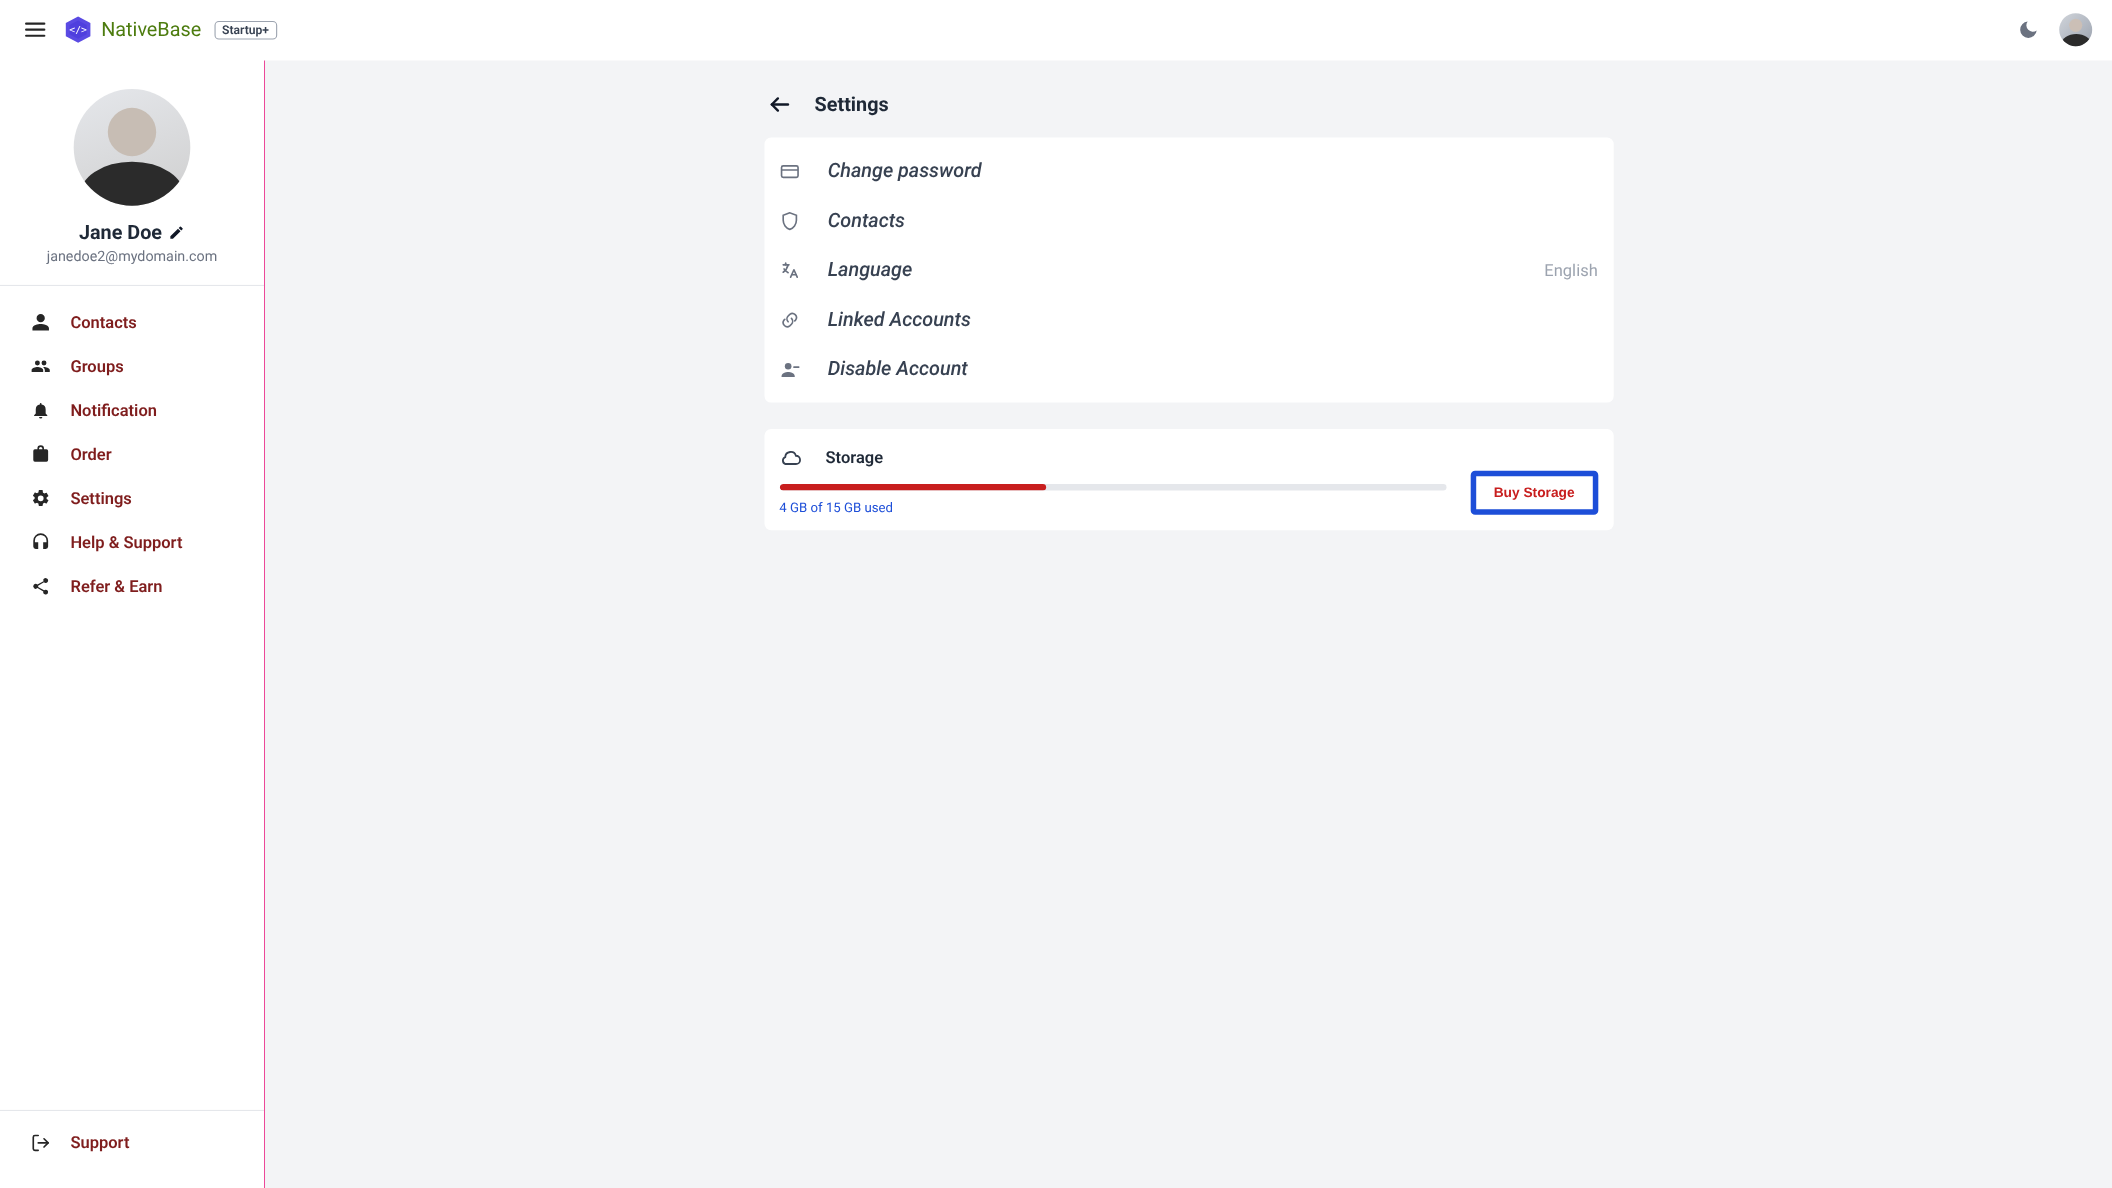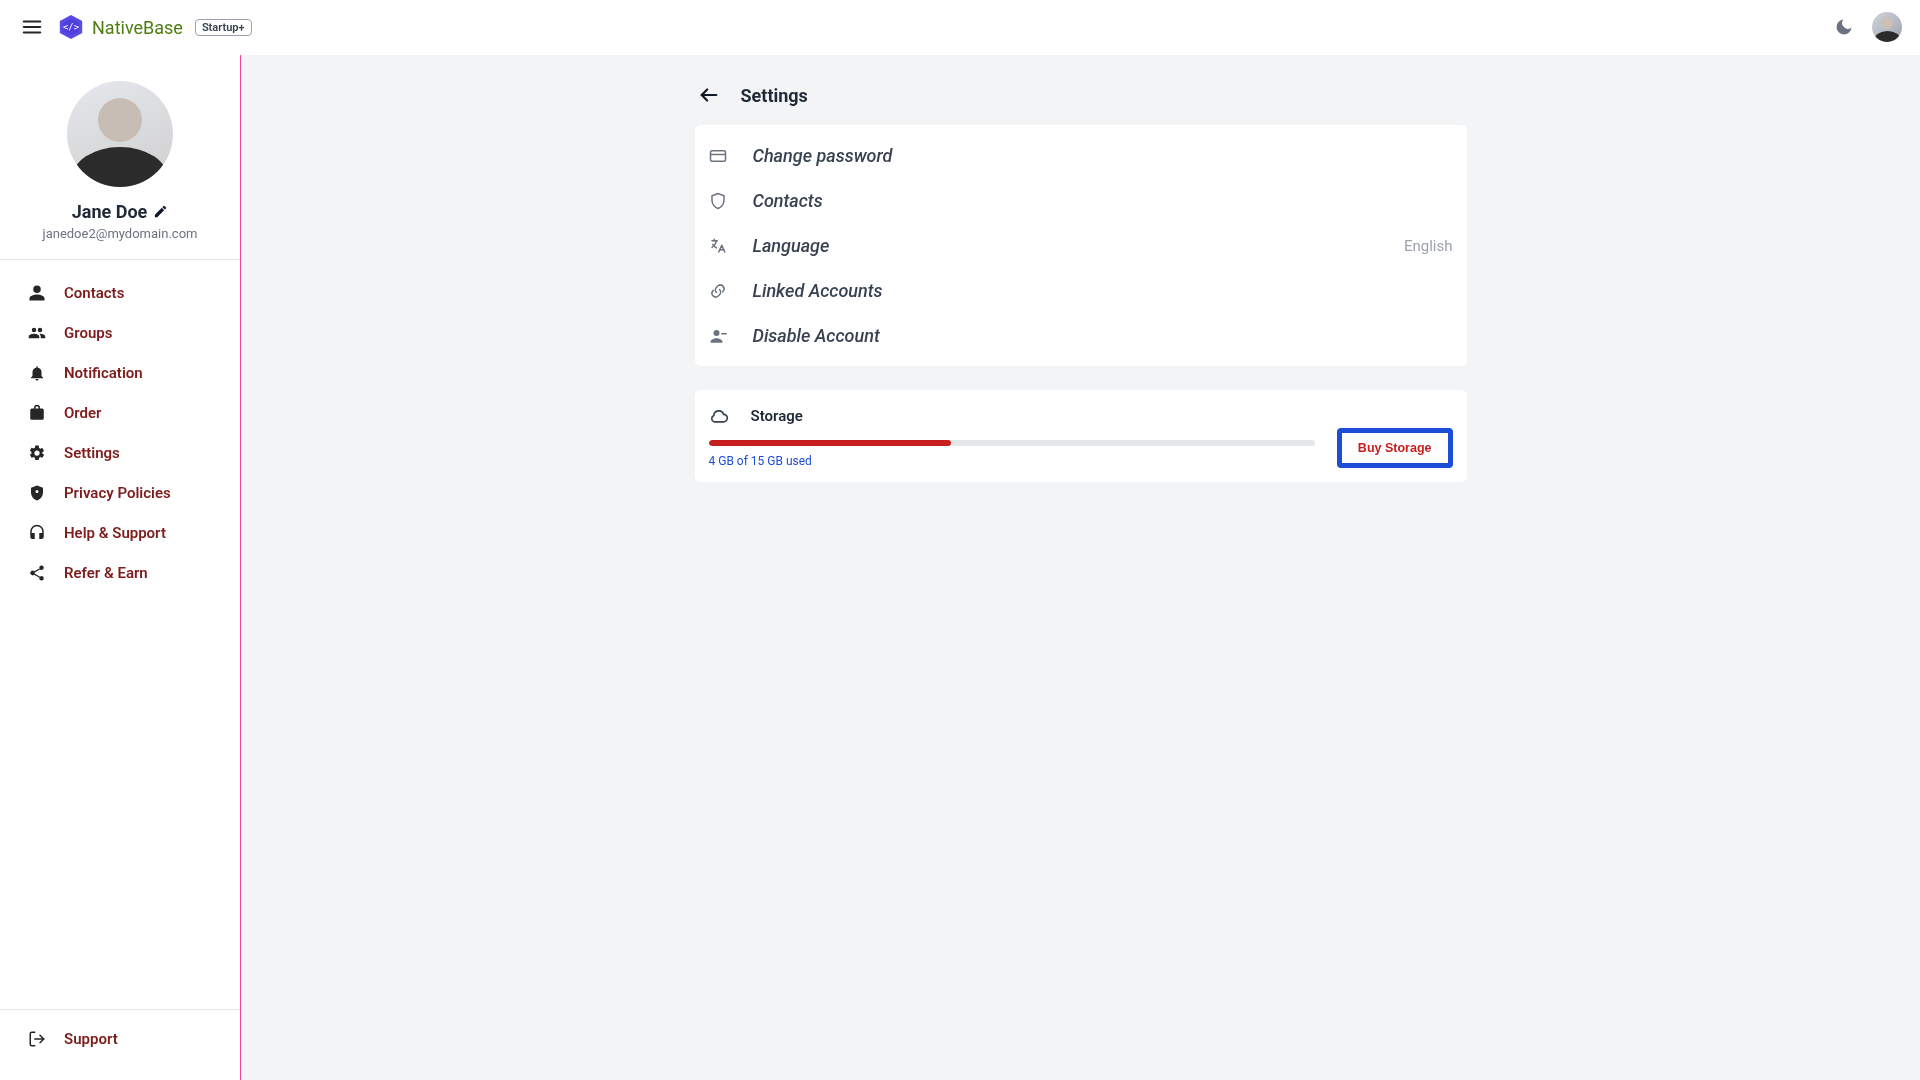--- a/index.html
+++ b/index.html
@@ -143,28 +143,20 @@
           <span class="mi">
               <svg width="18" height="18" viewBox="0 0 24 24" fill="#262626">
                 <path d="M19.14 12.94a7.49 7.49 0 0 0 .05-.94 7.49 7.49 0 0 0-.05-.94l2.03-1.58a.5.5 0 0 0 .12-.64l-1.92-3.32a.5.5 0 0 0-.6-.22l-2.39.96a7.34 7.34 0 0 0-1.62-.94l-.36-2.54A.5.5 0 0 0 13.9 2h-3.8a.5.5 0 0 0-.5.42l-.36 2.54a7.34 7.34 0 0 0-1.62.94l-2.39-.96a.5.5 0 0 0-.6.22L2.71 8.48a.5.5 0 0 0 .12.64l2.03 1.58a7.49 7.49 0 0 0-.5.94 7.49 7.49 0 0 0 .5.94l-2.03 1.58a.5.5 0 0 0-.12.64l1.92 3.32a.5.5 0 0 0 .6.22l2.39-.96c.5.38 1.04.7 1.62.94l.36 2.54a.5.5 0 0 0 .5.42h3.8a.5.5 0 0 0 .5-.42l.36-2.54c.58-.24 1.12-.56 1.62-.94l2.39.96a.5.5 0 0 0 .6-.22l1.92-3.32a.5.5 0 0 0-.12-.64zM12 15.5A3.5 3.5 0 1 1 15.5 12 3.5 3.5 0 0 1 12 15.5z"></path>
               </svg>
             </span>
           <span>Settings</span>
         </div>
         <div class="nav-item">
           <span class="mi">
               <svg width="18" height="18" viewBox="0 0 24 24" fill="#262626">
-                <path d="M12 2 4 5v6c0 5 3.4 9.7 8 11 4.6-1.3 8-6 8-11V5zm0 10a2 2 0 1 1 2-2 2 2 0 0 1-2 2z"></path>
-              </svg>
-            </span>
-          <span>Privacy Policies</span>
-        </div>
-        <div class="nav-item">
-          <span class="mi">
-              <svg width="18" height="18" viewBox="0 0 24 24" fill="#262626">
                 <path d="M12 1a9 9 0 0 0-9 9v7a3 3 0 0 0 3 3h3v-8H5v-2a7 7 0 0 1 14 0v2h-4v8h3a3 3 0 0 0 3-3v-7a9 9 0 0 0-9-9z"></path>
               </svg>
             </span>
           <span>Help &amp; Support</span>
         </div>
         <div class="nav-item">
           <span class="mi">
               <svg width="18" height="18" viewBox="0 0 24 24" fill="#262626">
                 <path d="M18 16.08a2.91 2.91 0 0 0-1.96.77L8.91 12.7a3.27 3.27 0 0 0 0-1.39l7.05-4.11A3 3 0 1 0 15 5a3 3 0 0 0 .9.7L8.04 9.81a3 3 0 1 0 0 4.38l7.12 4.16a2.92 2.92 0 1 0 2.84-2.27z"></path>
               </svg>

